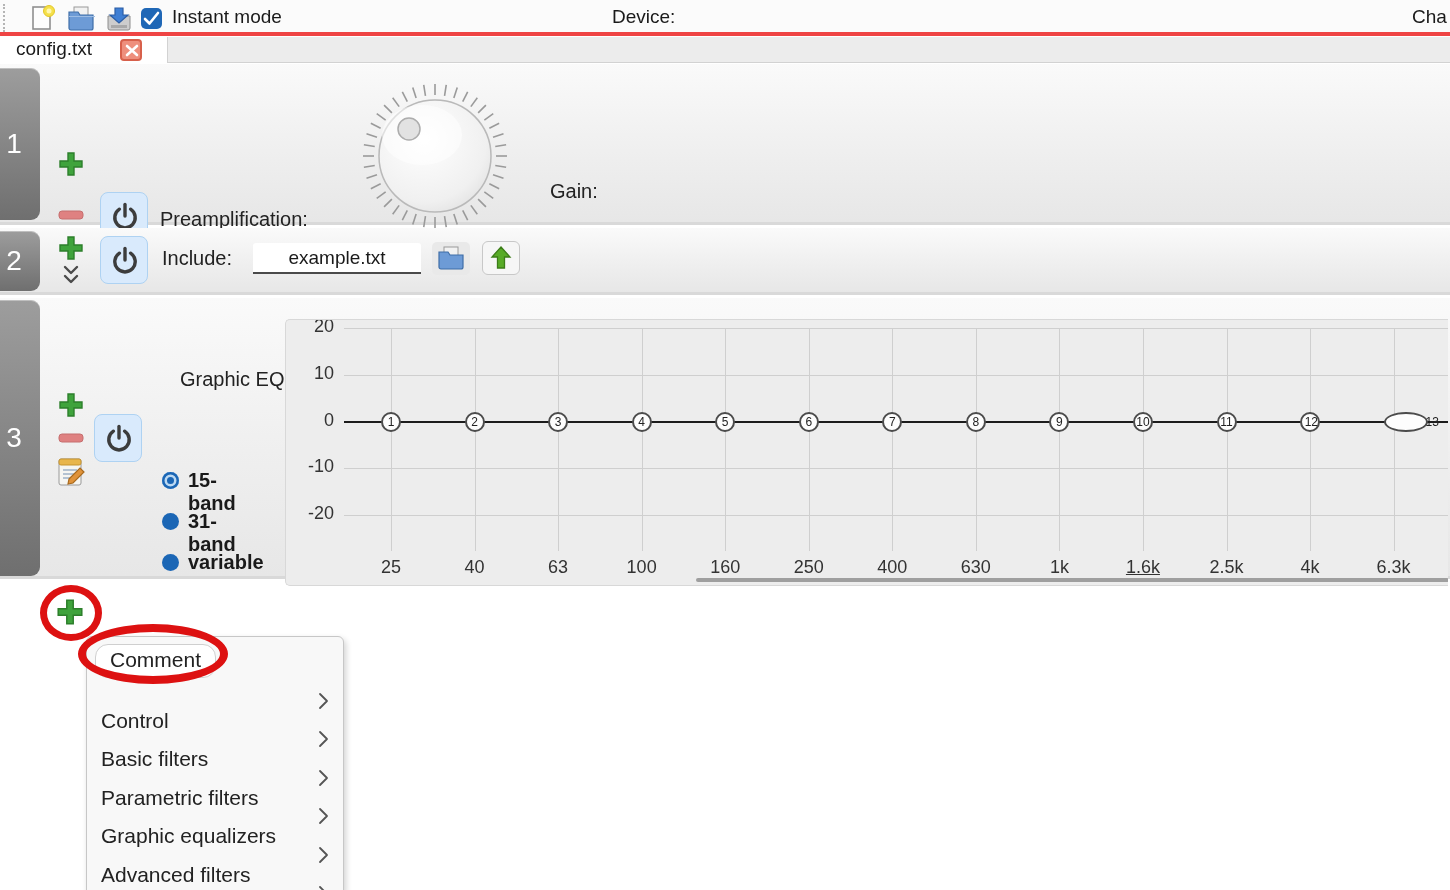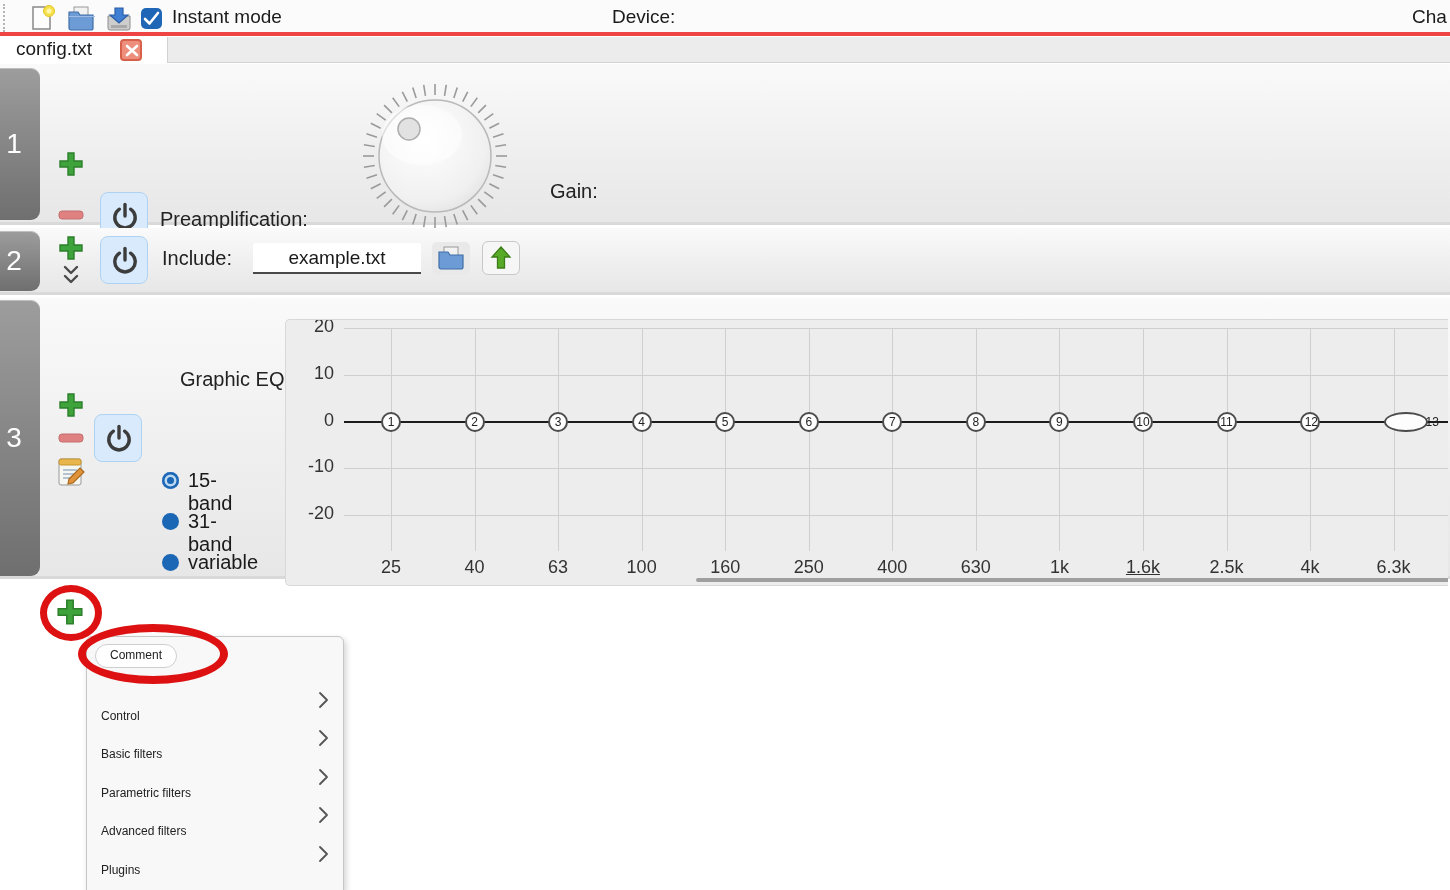--- a/index.html
+++ b/index.html
@@ -71,21 +71,21 @@
   .flat-btn { position:absolute; width:38px; height:33px; background:#e9e9e9;
     border-radius:5px; cursor:pointer; }
   .line-btn { position:absolute; width:38px; height:34px; background:#f6f6f6;
     border:1px solid #c8c8c8; border-radius:6px; cursor:pointer; }
 
   
   .radio-line { position:absolute; left:162px; height:24px; cursor:pointer; }
   .radio-dot { position:absolute; left:0; top:3px; width:17px; height:17px;
     border-radius:50%; background:#1b66b5; }
   .radio-sel .radio-dot { box-shadow:inset 0 0 0 2.5px #1b66b5, inset 0 0 0 5px #bcd9f2; }
-  .radio-label { position:absolute; left:26px; top:0; font-size:20px; }
+  .radio-label { position:absolute; left:26px; top:0; font-size:20px;font-weight:bold; }
 
   
   .chart { position:absolute; left:285px; top:3px; width:1163px; height:267px;
     background:#ededed; border:1px solid #d8d8d8; border-radius:5px 0 0 5px;
     border-right:none; overflow:hidden;margin-top:18px; }
   .hgrid { position:absolute; height:1px; background:#cfcfcf; }
   .vgrid { position:absolute; width:1px; background:#cfcfcf; }
   .zero-line { position:absolute; height:2px; background:#1c1c1c; }
   .ylab { position:absolute; width:46px; text-align:right; font-size:18px; color:#333; }
   .xlab { position:absolute; width:60px; text-align:center; font-size:18px; color:#333; }
@@ -93,21 +93,21 @@
     border:2px solid #4c4c4c; font-size:12px; text-align:center; line-height:17px;
     color:#222; cursor:pointer; }
   .scrollthumb { position:absolute; height:4px; background:#9f9f9f; border-radius:2px;
     cursor:pointer; }
 
   
   .add-plus { position:absolute; left:55px; top:597px; cursor:pointer; }
   .menu { position:absolute; left:86px; top:636px; width:258px; height:260px;
     background:#f8f8f8; border:1px solid #c7c7c7; border-radius:6px;
     box-shadow:2px 3px 6px rgba(0,0,0,.18); padding-top:5px; }
-  .mi { position:relative; height:38.6px; font-size:12px; color:#222; cursor:pointer;text-decoration:underline; }
+  .mi { position:relative; height:38.6px; font-size:21px; color:#222; cursor:pointer;text-decoration:underline; }
   .mi-text { position:absolute; left:14px; top:6px;margin-top:22px; }
   .mi-pill { position:absolute; left:8px; top:2px; background:#fff;
     border:1px solid #cfcfcf; border-radius:13px; padding:3px 14px 5px 14px; }
   .mi-sub { position:absolute; right:14px; top:10px; }
 
   
   .annot { position:absolute; border:7px solid #dd1111; border-radius:50%;
     pointer-events:none; }
   .annot-plus { left:40px; top:585px; width:62px; height:56px; }
   .annot-comment { left:78px; top:624px; width:150px; height:60px; border-width:8px; }
@@ -416,20 +416,26 @@
             <path d="M2 2 l7 7 -7 7" fill="none" stroke="#555" stroke-width="1.8" stroke-linecap="round" stroke-linejoin="round"></path>
           </svg></span>
     </div>
     <div class="mi">
       <span class="mi-text">Parametric filters</span>
       <span class="mi-sub"><svg width="11" height="18" viewBox="0 0 11 18">
             <path d="M2 2 l7 7 -7 7" fill="none" stroke="#555" stroke-width="1.8" stroke-linecap="round" stroke-linejoin="round"></path>
           </svg></span>
     </div>
     <div class="mi">
+      <span class="mi-text">Graphic equalizers</span>
+      <span class="mi-sub"><svg width="11" height="18" viewBox="0 0 11 18">
+            <path d="M2 2 l7 7 -7 7" fill="none" stroke="#555" stroke-width="1.8" stroke-linecap="round" stroke-linejoin="round"></path>
+          </svg></span>
+    </div>
+    <div class="mi">
       <span class="mi-text">Advanced filters</span>
       <span class="mi-sub"><svg width="11" height="18" viewBox="0 0 11 18">
             <path d="M2 2 l7 7 -7 7" fill="none" stroke="#555" stroke-width="1.8" stroke-linecap="round" stroke-linejoin="round"></path>
           </svg></span>
     </div>
     <div class="mi">
       <span class="mi-text">Plugins</span>
       <span class="mi-sub"><svg width="11" height="18" viewBox="0 0 11 18">
             <path d="M2 2 l7 7 -7 7" fill="none" stroke="#555" stroke-width="1.8" stroke-linecap="round" stroke-linejoin="round"></path>
           </svg></span>

